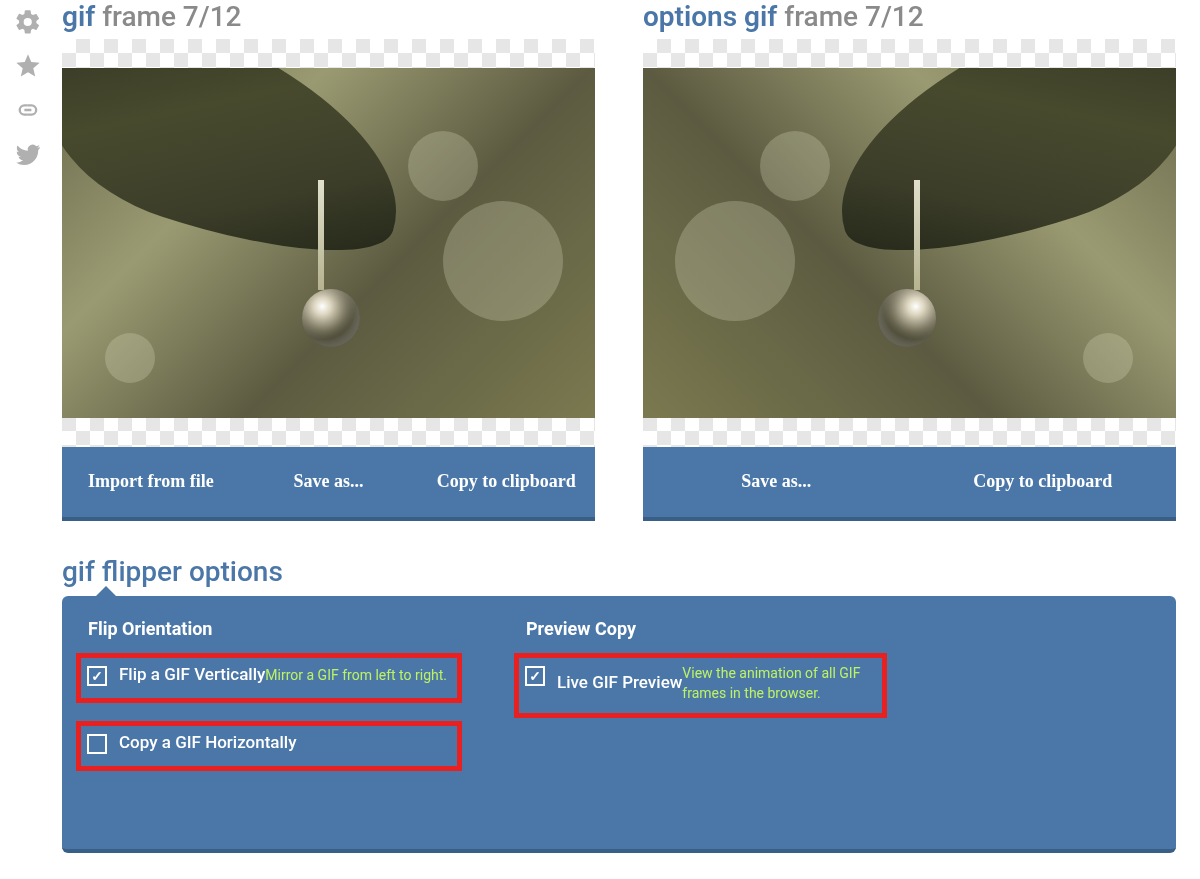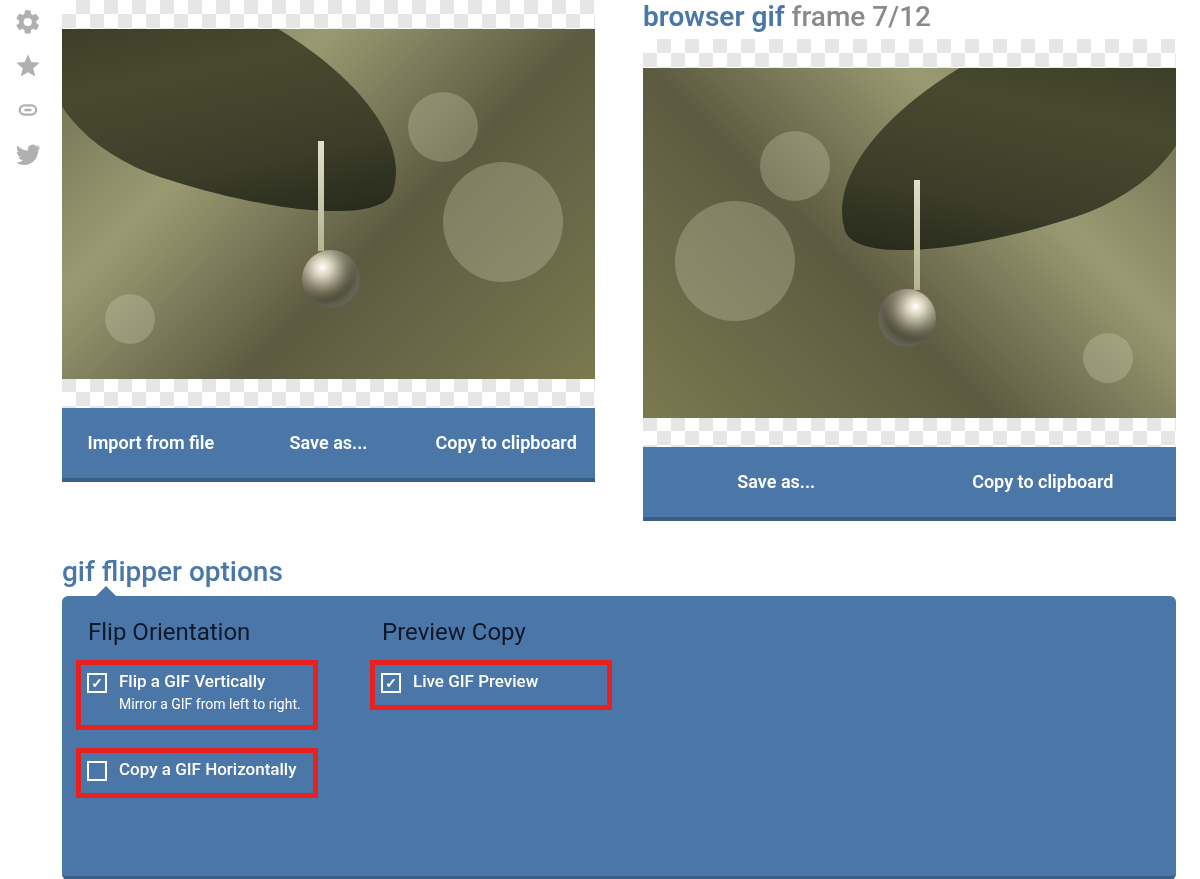--- a/index.html
+++ b/index.html
@@ -101,20 +101,21 @@
     background: rgba(220,218,190,0.28);
   }
   .b1 { width: 120px; height: 120px; right: 6%; top: 38%; }
   .b2 { width: 70px; height: 70px; right: 22%; top: 18%; }
   .b3 { width: 50px; height: 50px; left: 8%; bottom: 10%; }
   .actionbar {
     background: #4a77a8;
     display: flex;
     height: 74px;
     border-bottom: 4px solid #3a5f86;
+    font-family: Liberation Serif, serif;
   }
   .action-btn {
     flex: 1;
     color: #fff;
     font-size: 18px;
     font-weight: 600;
     display: flex;
     align-items: center;
     justify-content: center;
     text-align: center;
@@ -144,23 +145,23 @@
     content: "";
     position: absolute;
     top: -10px; left: 34px;
     width: 0; height: 0;
     border-left: 10px solid transparent;
     border-right: 10px solid transparent;
     border-bottom: 10px solid #4a77a8;
   }
   .opt-col { min-width: 230px; }
   .opt-heading {
-    color: #0f172a;
-    font-size: 24px;
-    font-weight: 400;
+    color: #ffffff;
+    font-size: 18px;
+    font-weight: 700;
     margin-bottom: 14px;
   }
   .opt-item {
     display: flex;
     gap: 12px;
     margin-bottom: 18px;
     padding: 6px;
   }
   .opt-item.highlight {
     border: 5px solid #e82020;
@@ -176,23 +177,23 @@
     align-items: center;
     justify-content: center;
     cursor: pointer;
   }
   .cb.checked::after {
     content: "✓";
     color: #fff;
     font-size: 14px;
     font-weight: bold;
   }
-  .opt-text { display: flex; flex-direction: column; }
+  .opt-text { display: flex; flex-direction: row; align-items: center; }
   .opt-label { color: #fff; font-size: 17px; font-weight: 500; margin-bottom: 4px; }
-  .opt-desc { color: #ffffff; font-size: 14px; line-height: 1.4; max-width: 190px; }
+  .opt-desc { color: #bef264; font-size: 14px; line-height: 1.4; max-width: 190px; }
 </style>
 </head>
 <body>
 
 <div class="sidebar">
   <div class="sidebar-icon">
     <svg viewBox="0 0 24 24" fill="currentColor">
         <path d="M19.14,12.94a7,7,0,0,0,.05-.94,7,7,0,0,0-.05-.94l2.11-1.65a.5.5,0,0,0,.12-.64l-2-3.46a.5.5,0,0,0-.61-.22l-2.49,1a7,7,0,0,0-1.62-.94l-.38-2.65A.5.5,0,0,0,13.77,2H9.77a.5.5,0,0,0-.5.42L8.89,5.07a7,7,0,0,0-1.62.94l-2.49-1a.5.5,0,0,0-.61.22l-2,3.46a.5.5,0,0,0,.12.64L4.4,11a7,7,0,0,0-.05.94,7,7,0,0,0,.05.94L2.29,14.53a.5.5,0,0,0-.12.64l2,3.46a.5.5,0,0,0,.61.22l2.49-1a7,7,0,0,0,1.62.94l.38,2.65a.5.5,0,0,0,.5.42h4a.5.5,0,0,0,.5-.42l.38-2.65a7,7,0,0,0,1.62-.94l2.49,1a.5.5,0,0,0,.61-.22l2-3.46a.5.5,0,0,0-.12-.64ZM11.77,15.5A3.5,3.5,0,1,1,15.27,12,3.5,3.5,0,0,1,11.77,15.5Z"></path>
       </svg>
   </div>
@@ -210,40 +211,44 @@
     <svg viewBox="0 0 24 24" fill="currentColor">
         <path d="M22.46 6c-.77.35-1.6.58-2.46.69a4.3 4.3 0 0 0 1.88-2.37 8.59 8.59 0 0 1-2.72 1.04 4.28 4.28 0 0 0-7.29 3.9A12.14 12.14 0 0 1 3 4.79a4.28 4.28 0 0 0 1.32 5.71 4.27 4.27 0 0 1-1.94-.54v.05a4.28 4.28 0 0 0 3.43 4.19 4.3 4.3 0 0 1-1.93.07 4.28 4.28 0 0 0 4 2.97A8.6 8.6 0 0 1 2 19.54a12.13 12.13 0 0 0 6.56 1.92c7.88 0 12.2-6.53 12.2-12.2 0-.19 0-.37-.01-.56A8.72 8.72 0 0 0 22.46 6z"></path>
       </svg>
   </div>
 </div>
 
 <div class="main">
   <div class="panels">
 
     <div class="panel">
+      <div class="panel-title">
+        <span class="accent">gif</span>
+        <span>frame 7/12</span>
+      </div>
       <div class="checker">
         <div class="preview-img">
           <div class="bokeh b1"></div>
             <div class="bokeh b2"></div>
             <div class="bokeh b3"></div>
           <div class="leaf"></div>
             <div class="stem"></div>
             <div class="drop"></div>
         </div>
       </div>
       <div class="actionbar">
         <div class="action-btn">Import from file</div>
         <div class="action-btn">Save as...</div>
         <div class="action-btn">Copy to clipboard</div>
       </div>
     </div>
 
     <div class="panel">
       <div class="panel-title">
-        <span class="accent">browser gif</span>
+        <span class="accent">options gif</span>
         <span>frame 7/12</span>
       </div>
       <div class="checker">
         <div class="preview-img flip">
           <div class="bokeh b1"></div>
             <div class="bokeh b2"></div>
             <div class="bokeh b3"></div>
           <div class="leaf"></div>
             <div class="stem"></div>
             <div class="drop"></div>
@@ -274,18 +279,19 @@
             <div class="opt-label">Copy a GIF Horizontally</div>
           </div>
         </div>
       </div>
       <div class="opt-col">
         <div class="opt-heading">Preview Copy</div>
         <div class="opt-item highlight">
           <div class="cb checked"></div>
           <div class="opt-text">
             <div class="opt-label">Live GIF Preview</div>
+            <div class="opt-desc">View the animation of all GIF frames in the browser.</div>
           </div>
         </div>
       </div>
     </div>
   </div>
 </div>
 
 </body></html>

